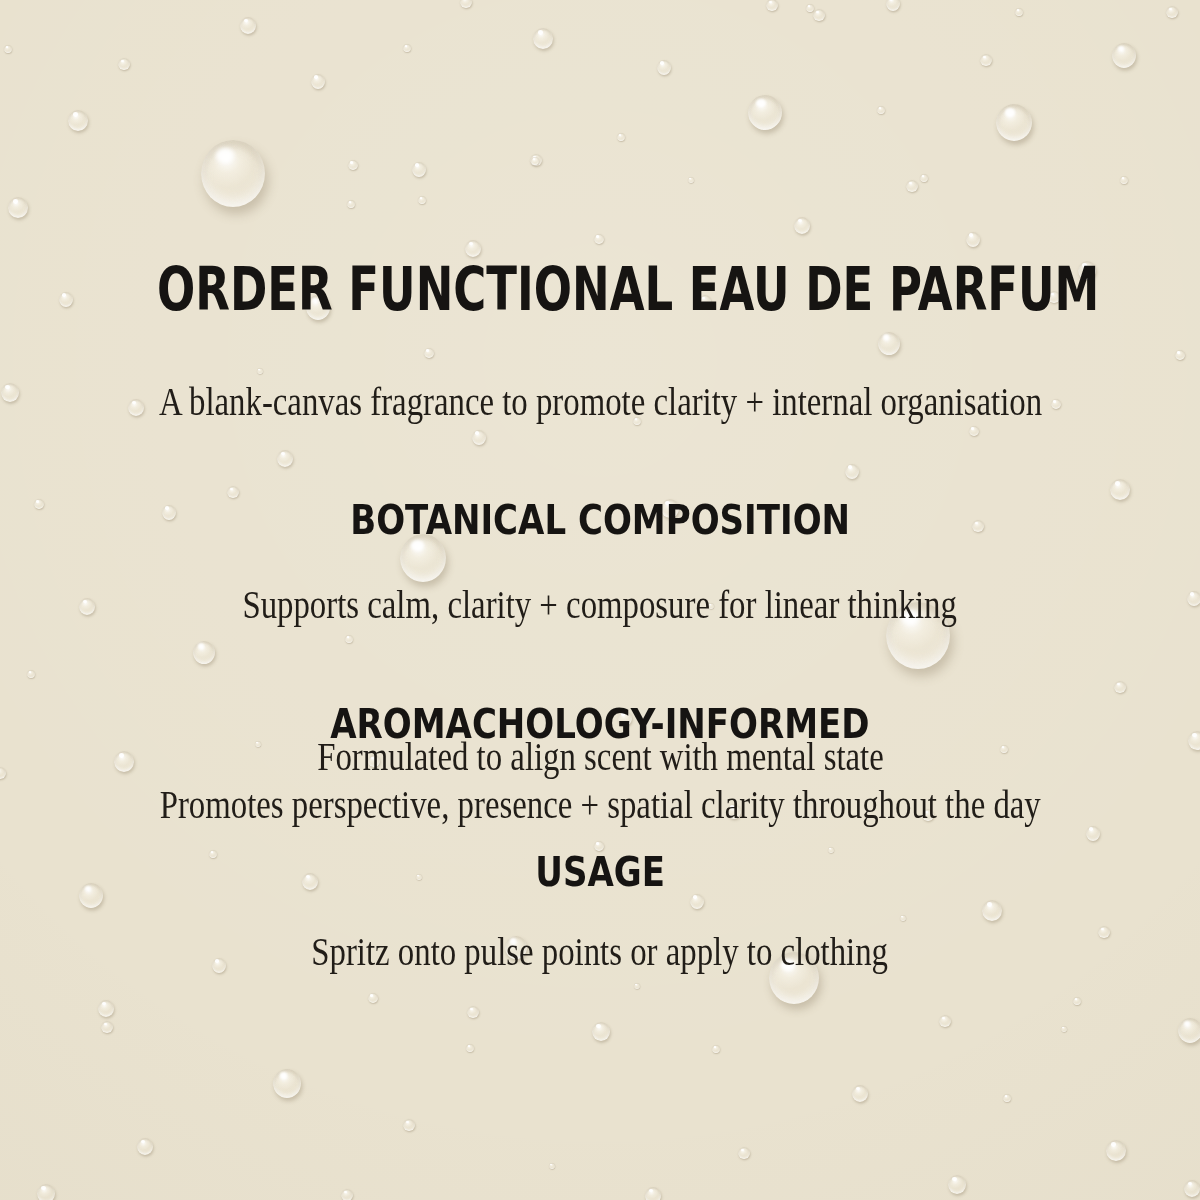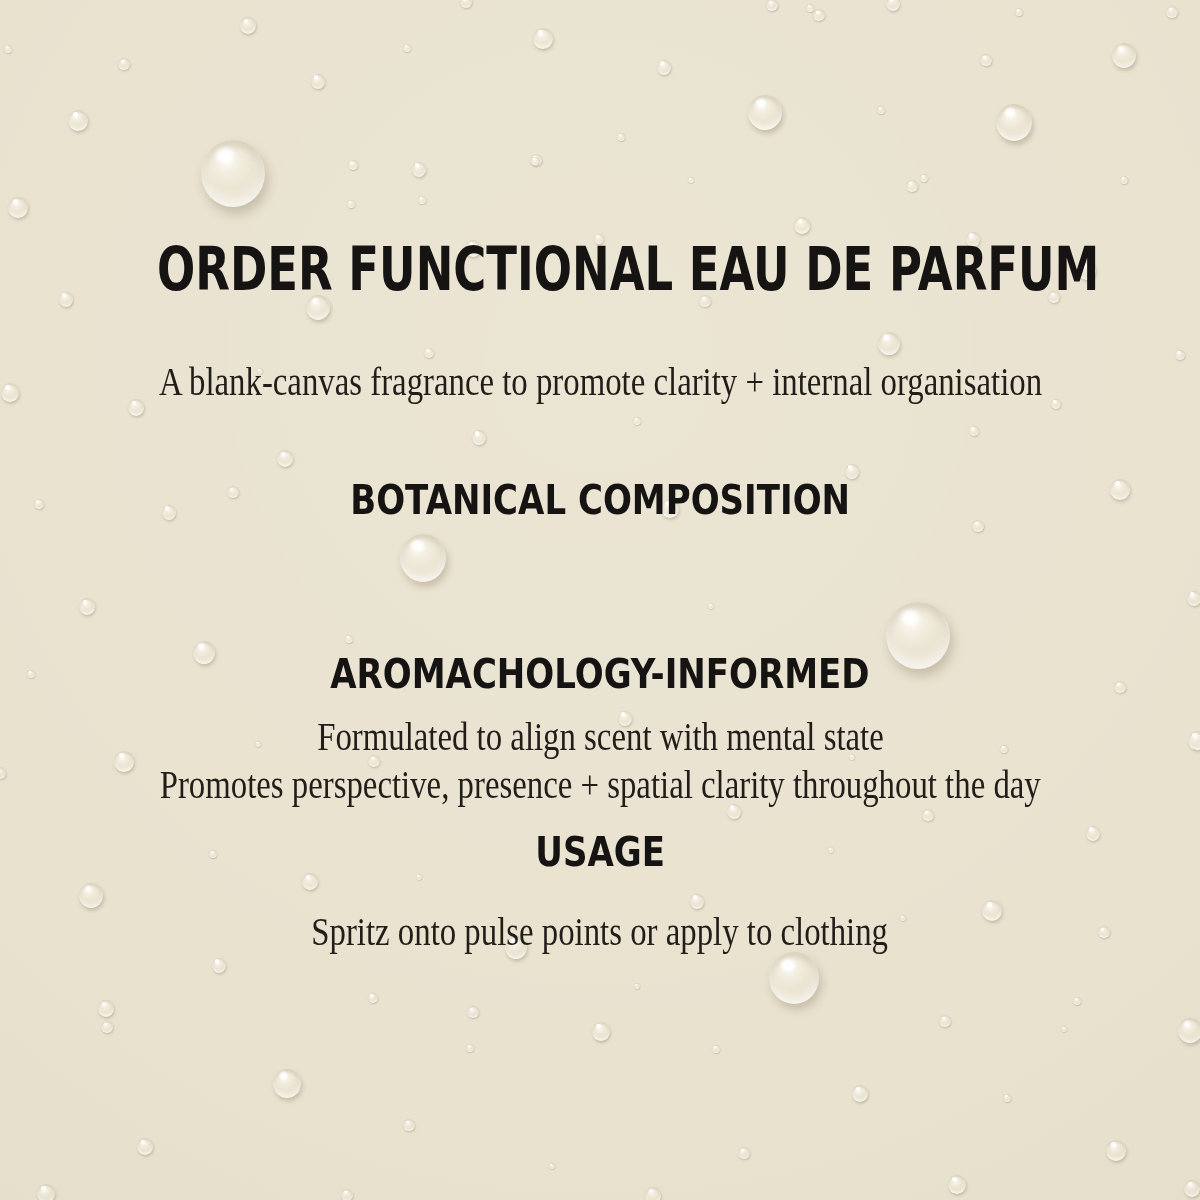--- a/index.html
+++ b/index.html
@@ -18,21 +18,21 @@
   .drop{
     position:absolute;border-radius:50%;
     background:
       radial-gradient(circle at 50% 52%, rgba(238,231,214,0) 52%, rgba(196,184,155,0.22) 72%, rgba(163,149,118,0.50) 96%, rgba(163,149,118,0.18) 100%),
       radial-gradient(circle at 40% 30%, rgba(255,255,255,0.85) 0%, rgba(253,250,241,0.45) 22%, rgba(247,241,227,0.18) 45%, rgba(240,233,215,0.06) 100%);
   }
   .drop .hl{
     position:absolute;border-radius:50%;
     background:rgba(255,255,255,0.92);
   }
-  #copy{position:absolute;inset:0;z-index:2;}
+  #copy{position:absolute;inset:0;z-index:2;margin-top:20px;}
   .line{position:absolute;left:0;width:100%;text-align:center;transform:translateY(-50%);white-space:nowrap;}
   .line > span{display:inline-block;white-space:nowrap;}
   .title > span{
     font-family:"DejaVu Sans",sans-serif;font-weight:bold;
     font-size:60px;letter-spacing:0px;color:var(--ink-heading,#161412);
     transform:scaleX(0.75);
   }
   .heading > span{
     font-family:"DejaVu Sans",sans-serif;font-weight:bold;
     font-size:41px;color:var(--ink-heading,#161412);
@@ -410,22 +410,25 @@
       <span>ORDER FUNCTIONAL EAU DE PARFUM</span>
     </div>
 
     <div class="line serif" style="top:381px">
       <span>A blank-canvas fragrance to promote clarity + internal organisation</span>
     </div>
 
     <div class="line heading" style="top:500px">
       <span>BOTANICAL COMPOSITION</span>
     </div>
-
-    <div class="line heading" style="top:674px">
+    <div class="line serif" style="top:584px">
+      <span>Supports calm, clarity + composure for linear thinking</span>
+    </div>
+
+    <div class="line heading" style="top:704px">
       <span>AROMACHOLOGY-INFORMED</span>
     </div>
     <div class="line serif" style="top:784px">
       <span>Promotes perspective, presence + spatial clarity throughout the day</span>
     </div>
     <div class="line serif" style="top:736px">
       <span>Formulated to align scent with mental state</span>
     </div>
 
     <div class="line heading" style="top:852px">

